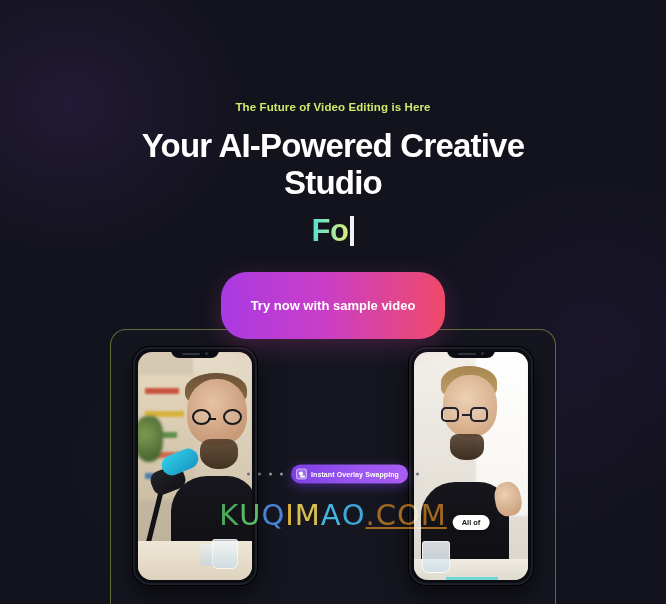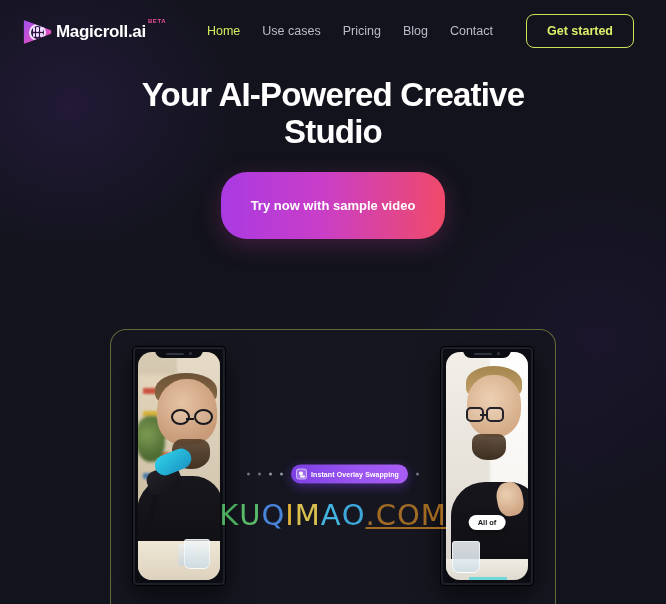--- a/index.html
+++ b/index.html
@@ -110,22 +110,22 @@
 
   
   .showcase {
     position:absolute; left:110px; top:329px; width:446px; height:290px;
     border:1px solid rgba(190,210,90,0.45);
     border-radius:16px; background:#15161f; overflow:hidden;
   }
   .showcase-inner { position:absolute; inset:0; }
 
   .phone {
-    position:absolute; top:17px; width:92px; height:238px;
-    background:#0c0d13; border-radius:4px;
+    position:absolute; top:17px; width:124px; height:238px;
+    background:#0c0d13; border-radius:17px;
     border:2.5px solid #1e2029;
     box-shadow:0 0 0 1px #000, 0 10px 26px rgba(0,0,0,0.6);
     overflow:hidden;
   }
   .phone.left  { left:22px; }
   .phone.right { right:22px; }
   .phone-screen { position:absolute; inset:3px; border-radius:14px; overflow:hidden; }
   .notch {
     position:absolute; left:50%; top:0; transform:translateX(-50%);
     width:48px; height:9px; background:#0c0d13; border-radius:0 0 8px 8px; z-index:6;
@@ -239,51 +239,29 @@
 </style>
 </head>
 <body>
 
 <div class="page">
 
   <div class="bg-glow-a"></div>
   <div class="bg-glow-b"></div>
   <div class="bg-glow-c"></div>
 
-  <div class="header">
-
-    <div class="brand">
-      <div class="logo-mark">
-        <div class="logo-reel">
-          <i></i>
-            <i></i>
-            <i></i>
-            <i></i>
-            <i></i>
-            <i></i>
-        </div>
-      </div>
-      <div class="brand-text">Magicroll.ai</div>
-      <div class="beta">BETA</div>
+
+  <div class="hero">
+    <div class="eyebrow">The Future of Video Editing is Here</div>
+    <h1 class="headline">Your AI-Powered Creative Studio</h1>
+
+    <div class="typed-line">
+      <span class="typed-text">Fo</span>
+        <span class="caret"></span>
     </div>
-
-    <nav class="nav">
-      <a href="#" class="active">Home</a>
-      <a href="#">Use cases</a>
-      <a href="#">Pricing</a>
-      <a href="#">Blog</a>
-      <a href="#">Contact</a>
-    </nav>
-
-    <button class="cta-outline">Get started</button>
-  </div>
-
-  <div class="hero">
-    <h1 class="headline">Your AI-Powered Creative Studio</h1>
-
 
     <button class="cta-fill">Try now with sample video</button>
   </div>
 
   <div class="showcase">
     <div class="showcase-inner">
 
       <div class="phone left">
         <div class="phone-screen">
           <div class="scene-left">

